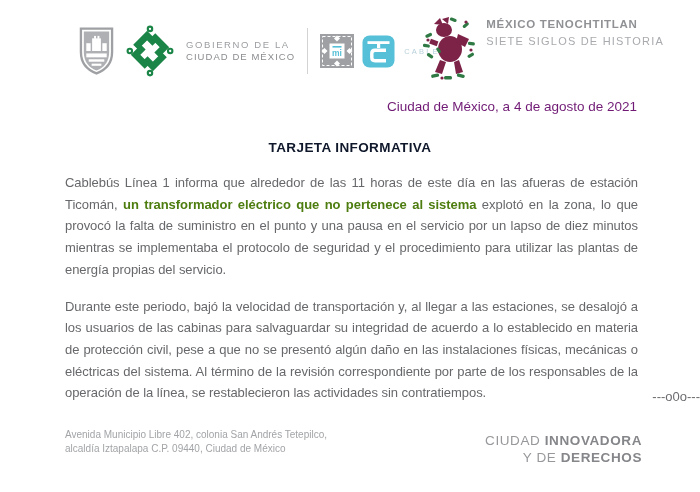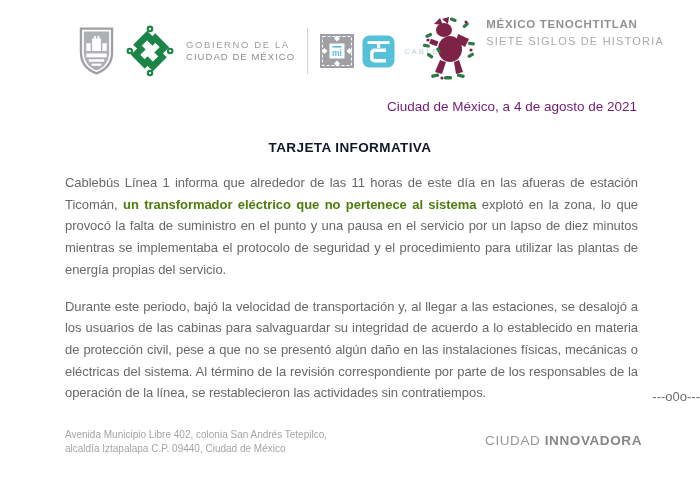--- a/index.html
+++ b/index.html
@@ -181,15 +181,16 @@
 
   <div class="separator">---o0o---</div>
 
   <div class="footer-address">
     <div>Avenida Municipio Libre 402, colonia San Andrés Tetepilco,</div>
     <div>alcaldía Iztapalapa C.P. 09440, Ciudad de México</div>
   </div>
 
   <div class="footer-slogan">
     <div><span>CIUDAD </span><b>INNOVADORA</b></div>
+    <div><span>Y DE </span><b>DERECHOS</b></div>
   </div>
 
 </div>
 
 </body></html>

